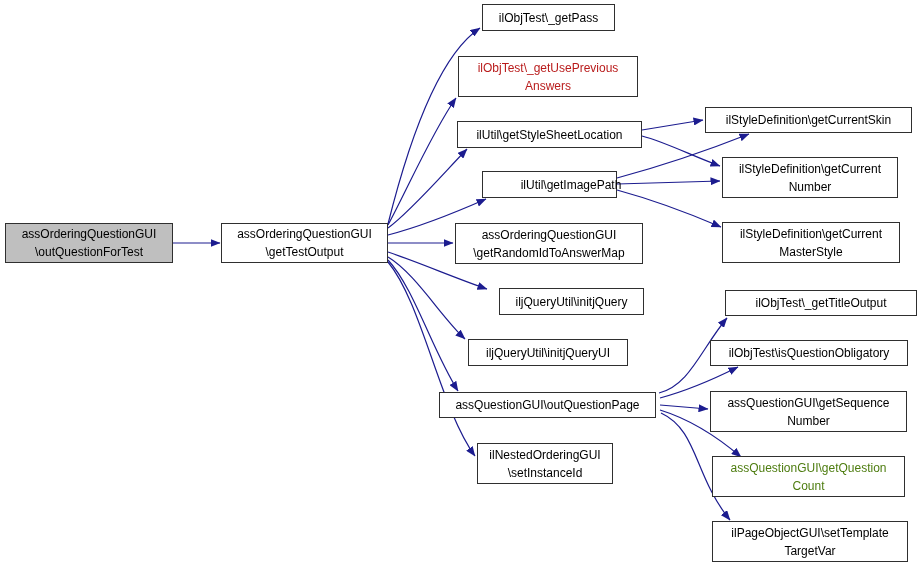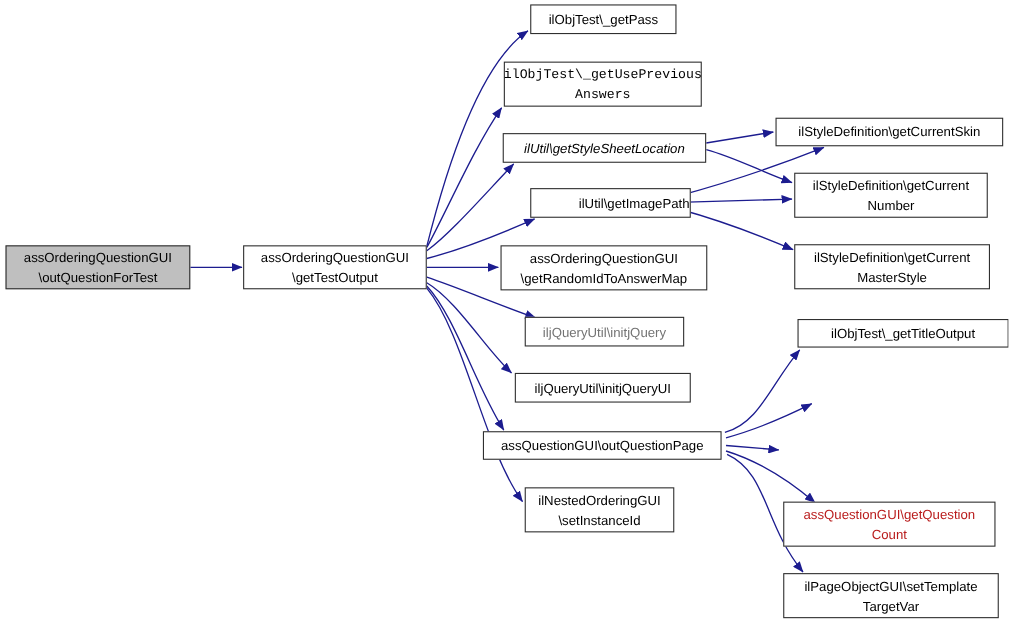--- a/index.html
+++ b/index.html
@@ -53,35 +53,35 @@
       <span>assOrderingQuestionGUI</span>
       <span>\outQuestionForTest</span>
     </div>
     <div class="node" style="left: 221px; top: 223px; width: 167px; height: 40px; border-color: rgb(47, 47, 47); color: rgb(0, 0, 0);">
       <span>assOrderingQuestionGUI</span>
       <span>\getTestOutput</span>
     </div>
     <div class="node" style="left: 482px; top: 4px; width: 133px; height: 27px; border-color: rgb(47, 47, 47); color: rgb(0, 0, 0);">
       <span>ilObjTest\_getPass</span>
     </div>
-    <div class="node" style="left: 458px; top: 56px; width: 180px; height: 41px; border-color: rgb(47, 47, 47); color: #000000; font-family: Liberation Mono, monospace;">
+    <div class="node" style="left: 458px; top: 56px; width: 180px; height: 41px; border-color: rgb(47, 47, 47); color: #b91c1c;">
       <span>ilObjTest\_getUsePrevious</span>
       <span>Answers</span>
     </div>
-    <div class="node" style="left: 457px; top: 121px; width: 185px; height: 27px; border-color: rgb(47, 47, 47); color: rgb(0, 0, 0); font-style: italic;">
+    <div class="node" style="left: 457px; top: 121px; width: 185px; height: 27px; border-color: rgb(47, 47, 47); color: rgb(0, 0, 0);">
       <span>ilUtil\getStyleSheetLocation</span>
     </div>
-    <div class="node" style="left: 482px; top: 171px; width: 146px; height: 27px; border-color: rgb(47, 47, 47); color: rgb(0, 0, 0); padding-left: 43px;">
+    <div class="node" style="left: 482px; top: 171px; width: 135px; height: 27px; border-color: rgb(47, 47, 47); color: rgb(0, 0, 0); padding-left: 43px;">
       <span>ilUtil\getImagePath</span>
     </div>
     <div class="node" style="left: 455px; top: 223px; width: 188px; height: 41px; border-color: rgb(47, 47, 47); color: rgb(0, 0, 0);">
       <span>assOrderingQuestionGUI</span>
       <span>\getRandomIdToAnswerMap</span>
     </div>
-    <div class="node" style="left: 477px; top: 288px; width: 145px; height: 27px; border-color: rgb(47, 47, 47); color: #737373;">
+    <div class="node" style="left: 499px; top: 288px; width: 145px; height: 27px; border-color: rgb(47, 47, 47); color: #000000;">
       <span>iljQueryUtil\initjQuery</span>
     </div>
     <div class="node" style="left: 468px; top: 339px; width: 160px; height: 27px; border-color: rgb(47, 47, 47); color: rgb(0, 0, 0);">
       <span>iljQueryUtil\initjQueryUI</span>
     </div>
     <div class="node" style="left: 439px; top: 392px; width: 217px; height: 26px; border-color: rgb(47, 47, 47); color: rgb(0, 0, 0);">
       <span>assQuestionGUI\outQuestionPage</span>
     </div>
     <div class="node" style="left: 477px; top: 443px; width: 136px; height: 41px; border-color: rgb(47, 47, 47); color: rgb(0, 0, 0);">
       <span>ilNestedOrderingGUI</span>
@@ -94,21 +94,28 @@
       <span>ilStyleDefinition\getCurrent</span>
       <span>Number</span>
     </div>
     <div class="node" style="left: 722px; top: 222px; width: 178px; height: 41px; border-color: rgb(47, 47, 47); color: rgb(0, 0, 0);">
       <span>ilStyleDefinition\getCurrent</span>
       <span>MasterStyle</span>
     </div>
     <div class="node" style="left: 725px; top: 290px; width: 192px; height: 26px; border-color: rgb(47, 47, 47); color: rgb(0, 0, 0);">
       <span>ilObjTest\_getTitleOutput</span>
     </div>
-    <div class="node" style="left: 712px; top: 456px; width: 193px; height: 41px; border-color: rgb(47, 47, 47); color: #b91c1c;">
+    <div class="node" style="left: 710px; top: 340px; width: 198px; height: 26px; border-color: rgb(47, 47, 47); color: rgb(0, 0, 0);">
+      <span>ilObjTest\isQuestionObligatory</span>
+    </div>
+    <div class="node" style="left: 710px; top: 391px; width: 197px; height: 41px; border-color: rgb(47, 47, 47); color: rgb(0, 0, 0);">
+      <span>assQuestionGUI\getSequence</span>
+      <span>Number</span>
+    </div>
+    <div class="node" style="left: 712px; top: 456px; width: 193px; height: 41px; border-color: rgb(47, 47, 47); color: #4d7c0f;">
       <span>assQuestionGUI\getQuestion</span>
       <span>Count</span>
     </div>
     <div class="node" style="left: 712px; top: 521px; width: 196px; height: 41px; border-color: rgb(47, 47, 47); color: rgb(0, 0, 0); justify-content: center;">
       <span>ilPageObjectGUI\setTemplate</span>
       <span>TargetVar</span>
     </div>
   </div>
 
 </body></html>

